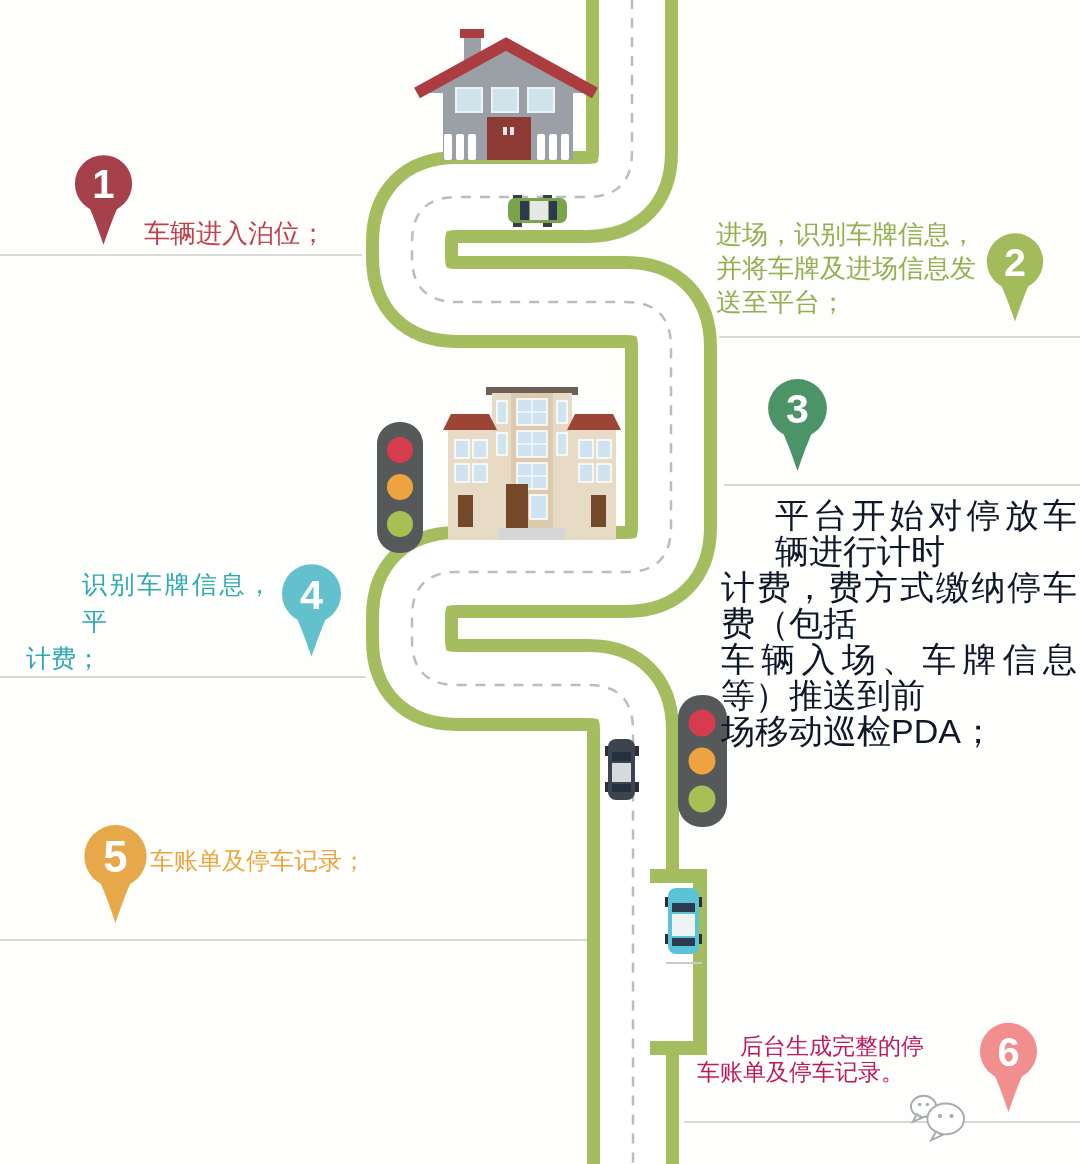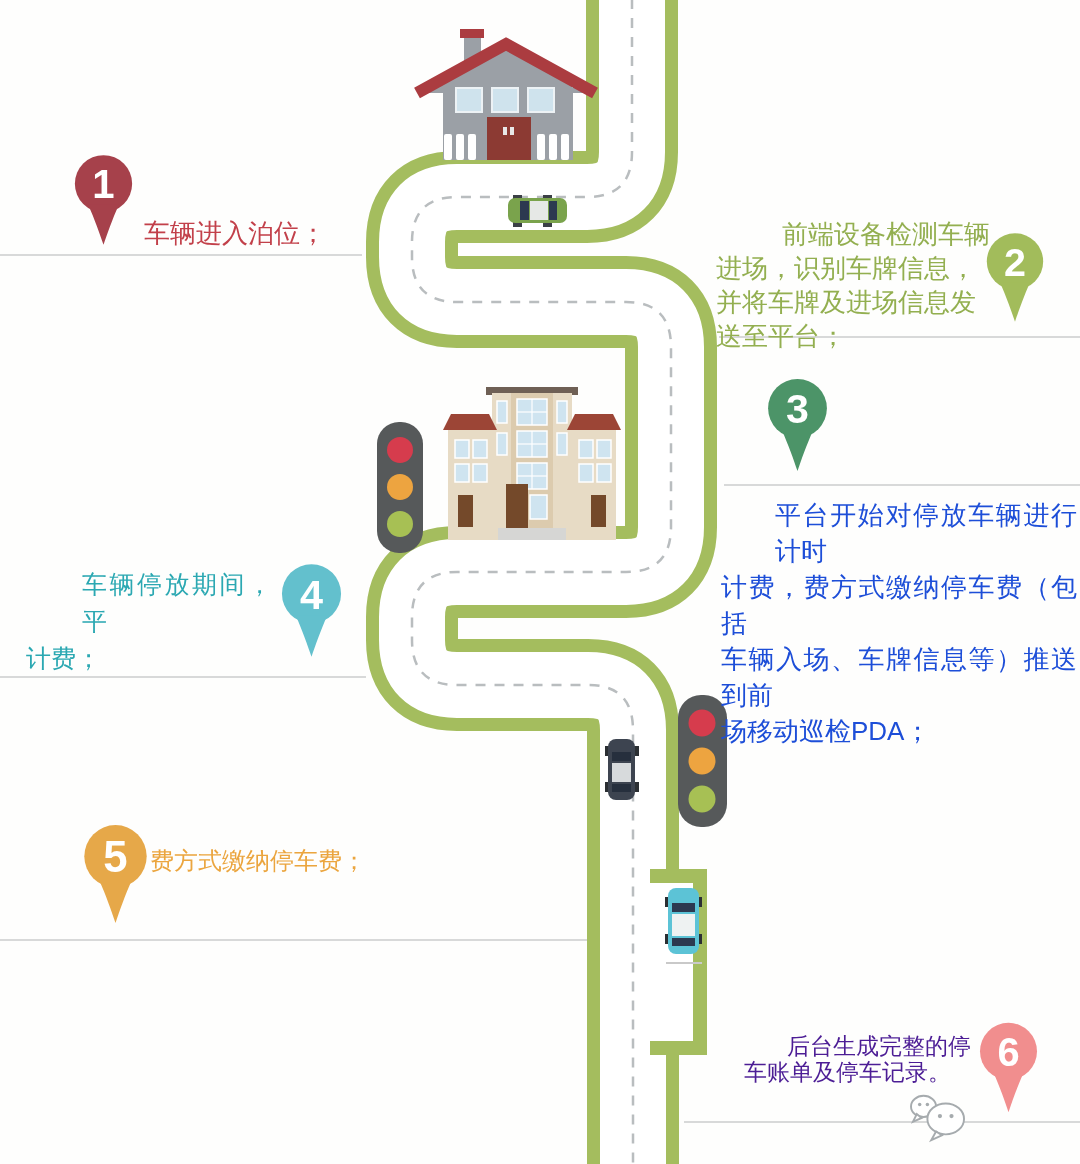--- a/index.html
+++ b/index.html
@@ -6,27 +6,27 @@
   #canvas{position:relative;width:1080px;height:1164px;background:#fefefd;overflow:hidden;
           font-family:"Liberation Sans","DejaVu Sans",sans-serif;}
   #scene{position:absolute;left:0;top:0;}
   .pin{position:absolute;}
   .pin text{font-family:"Liberation Sans","DejaVu Sans",sans-serif;font-weight:bold;}
   .step-text{position:absolute;font-weight:normal;text-align:justify;}
   .step-text .ln{display:block;}
   .t1{left:144px;top:216px;font-size:26px;color:#C2404A;white-space:nowrap;}
   .t2{left:716px;top:217px;width:280px;font-size:26px;line-height:34px;color:#93AF50;}
   .t2 .first{padding-left:66px;}
-  .t3{left:721px;top:497px;width:356px;font-size:26px;line-height:36px;color:#1d4ed8;}
+  .t3{left:721px;top:497px;width:356px;font-size:34px;line-height:36px;color:#0f172a;}
   .t3 .first{padding-left:54px;}
   .t4{left:26px;top:566px;width:246px;font-size:25px;line-height:37px;color:#2BA8B2;}
   .t4 .first{padding-left:56px;}
   .t5{left:150px;top:846px;width:306px;font-size:24px;line-height:29px;color:#EBA53E;}
   .t5 .first{padding-left:42px;}
-  .t6{left:744px;top:1033px;width:234px;font-size:23px;line-height:26px;color:#4c1d95;}
+  .t6{left:697px;top:1033px;width:234px;font-size:23px;line-height:26px;color:#be185d;}
   .t6 .first{padding-left:43px;}
   .watermark{position:absolute;left:866px;top:1090px;display:flex;align-items:center;gap:20px;flex-direction:column;}
   .watermark .wm-text{font-size:33px;font-weight:bold;letter-spacing:3px;color:#ffffff;
       -webkit-text-stroke:1.3px #A6ABAE;text-shadow:0 0 1px #A6ABAE;}
 </style>
 </head>
 <body>
 
 <div id="canvas">
 
@@ -220,40 +220,39 @@
       <path d="M-16,22 C-9,38 -4,52 0,64 C4,52 9,38 16,22 Z"></path>
     </g>
     <text x="0" y="15" font-size="42" text-anchor="middle" fill="#FFFFFF">6</text>
   </svg>
 
   <div class="step-text t1">
     <span class="ln">车辆进入泊位；</span>
   </div>
 
   <div class="step-text t2">
-    <span class="ln first">前端设备检测车辆</span>
     <span class="ln">进场，识别车牌信息，</span>
     <span class="ln">并将车牌及进场信息发</span>
     <span class="ln">送至平台；</span>
   </div>
 
   <div class="step-text t3">
     <span class="ln first">平台开始对停放车辆进行计时</span>
     <span class="ln">计费，费方式缴纳停车费（包括</span>
     <span class="ln">车辆入场、车牌信息等）推送到前</span>
     <span class="ln">场移动巡检PDA；</span>
   </div>
 
   <div class="step-text t4">
-    <span class="ln first">车辆停放期间，平</span>
+    <span class="ln first">识别车牌信息，平</span>
     <span class="ln">计费；</span>
   </div>
 
   <div class="step-text t5">
-    <span class="ln">费方式缴纳停车费；</span>
+    <span class="ln">车账单及停车记录；</span>
   </div>
 
   <div class="step-text t6">
     <span class="ln first">后台生成完整的停</span>
     <span class="ln">车账单及停车记录。</span>
   </div>
 
   <div class="watermark">
     <svg width="62" height="54" viewBox="0 0 64 56">
       <g fill="#FFFFFF" stroke="#A6ABAE" stroke-width="2">

